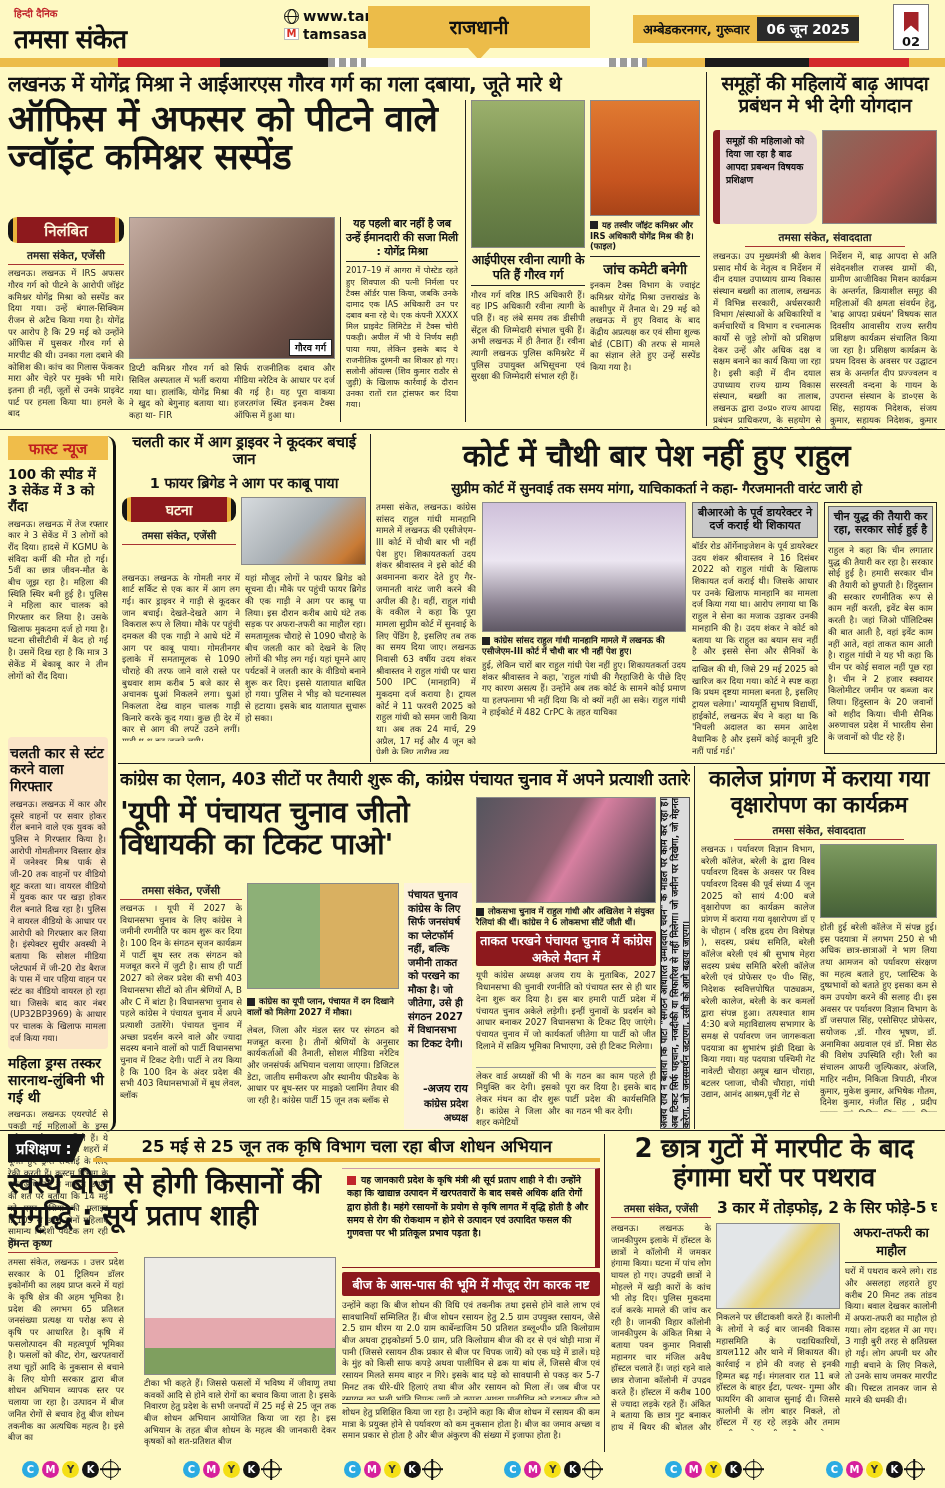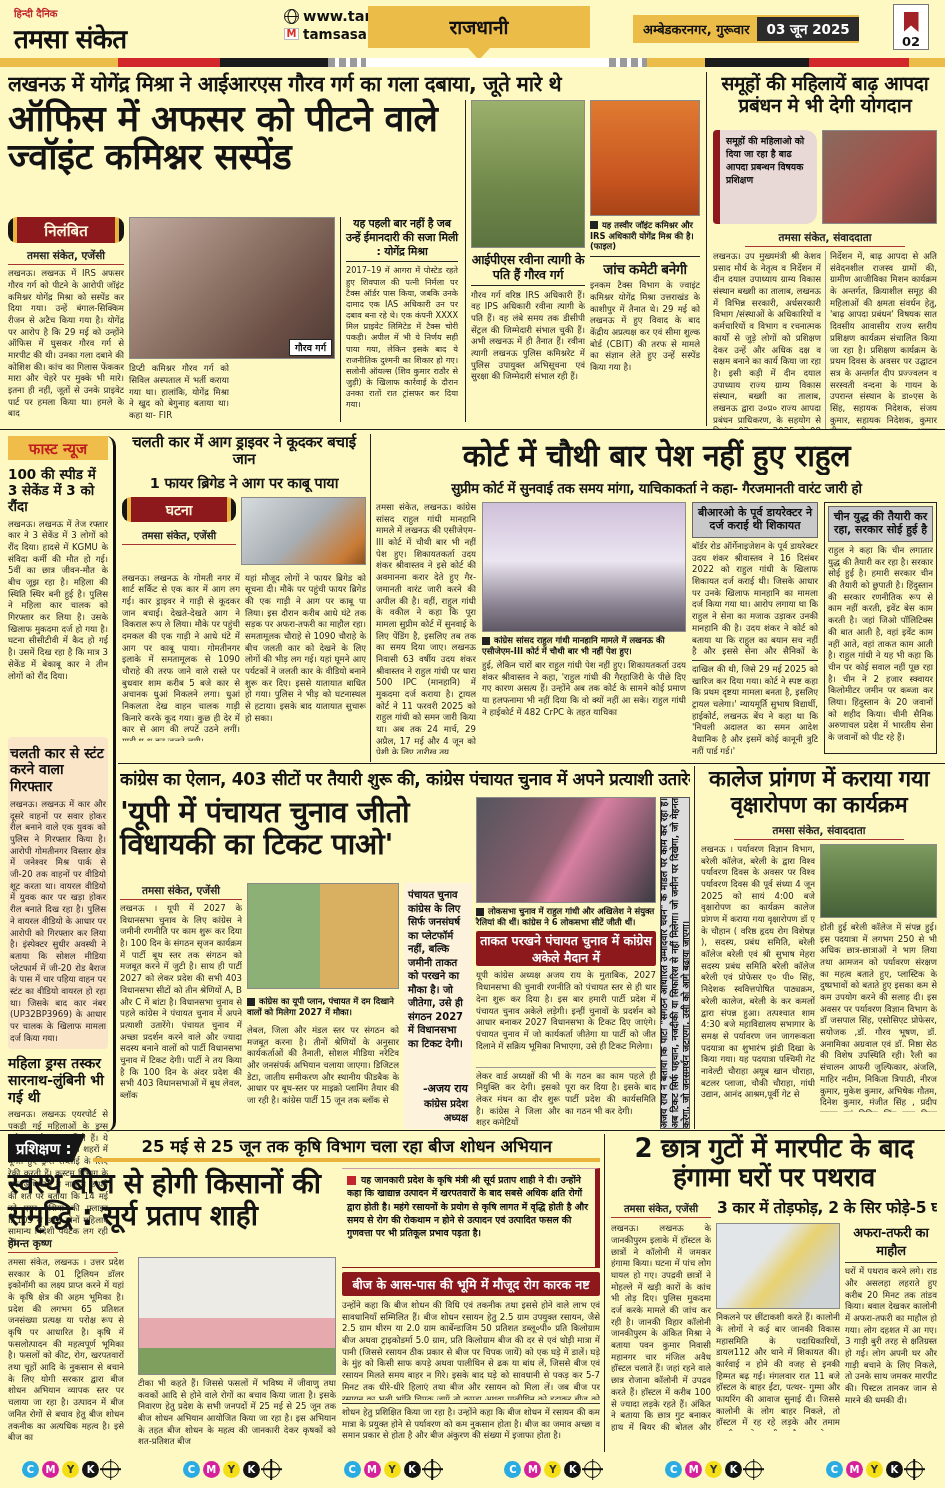--- a/index.html
+++ b/index.html
@@ -82,21 +82,21 @@
       <span class="gmail">M</span>
       <span>tamsasanketnews24@gmail.com</span>
     </div>
   </div>
   <div class="abs banner" style="left:368px;top:6px;width:222px;height:42px">
     <span>राजधानी</span>
   </div>
   <div class="abs banner-pt" style="left:468px;top:48px"></div>
   <div class="abs datebox" style="left:633px;top:15px;height:28px">
     <span>अम्बेडकरनगर, गुरूवार</span>
-    <span class="datebadge">03 जून 2025</span>
+    <span class="datebadge">06 जून 2025</span>
   </div>
   <div class="abs pageicon" style="left:893px;top:4px">
     <span class="ribbon"></span>
     <span>02</span>
   </div>
 
   <div class="abs" style="left:0;top:58px;width:945px;height:9px;display:flex">
     <span class="cbseg" style="width:118px;background:#ecbc49"></span>
     <span class="cbseg" style="width:102px;background:#d3282b"></span>
     <span class="cbseg" style="width:108px;background:#1b1b1b"></span>
@@ -119,20 +119,21 @@
             <div class="badge" style="height:26px;font-size:15px">निलंबित</div>
             <div class="byline" style="margin:5px 0 3px">तमसा संकेत, एजेंसी</div>
             <div class="bt" style="flex:1">लखनऊ। लखनऊ में IRS अफसर गौरव गर्ग को पीटने के आरोपी जॉइंट कमिश्नर योगेंद्र मिश्रा को सस्पेंड कर दिया गया। उन्हें बंगाल-सिक्किम रीजन से अटैच किया गया है। योगेंद्र पर आरोप है कि 29 मई को उन्होंने ऑफिस में घुसकर गौरव गर्ग से मारपीट की थी। उनका गला दबाने की कोशिश की। कांच का गिलास फेंककर मारा और चेहरे पर मुक्के भी मारे। इतना ही नहीं, जूतों से उनके प्राइवेट पार्ट पर हमला किया था। हमले के बाद</div>
           </div>
           <div style="width:206px;flex:none;display:flex;flex-direction:column">
             <div class="photo ph-wheel" style="height:142px">
               <span class="inset-cap">गौरव गर्ग</span>
             </div>
             <div style="display:flex;gap:5px;flex:1;margin-top:4px">
               <div class="bt" style="width:100px">डिप्टी कमिश्नर गौरव गर्ग को सिविल अस्पताल में भर्ती कराया गया था। हालांकि, योगेंद्र मिश्रा ने खुद को बेगुनाह बताया था। कहा था- FIR</div>
+              <div class="bt" style="flex:1">सिर्फ राजनीतिक दबाव और मीडिया नरेटिव के आधार पर दर्ज की गई है। यह पूरा वाकया हजरतगंज स्थित इनकम टैक्स ऑफिस में हुआ था।</div>
             </div>
           </div>
           <div class="vr" style="width:118px;flex:none;padding-left:5px;display:flex;flex-direction:column">
             <div class="headline" style="font-size:11px;line-height:1.25;text-align:center;border-bottom:1px solid #222;padding-bottom:3px">यह पहली बार नहीं है जब उन्हें ईमानदारी की सजा मिली : योगेंद्र मिश्रा</div>
             <div class="bt" style="flex:1;margin-top:3px;font-size:8.2px">2017–19 में आगरा में पोस्टेड रहते हुए शिवपाल की पत्नी निर्मला पर टैक्स ऑर्डर पास किया, जबकि उनके दामाद एक IAS अधिकारी उन पर दबाव बना रहे थे। एक कंपनी XXXX मिल प्राइवेट लिमिटेड में टैक्स चोरी पकड़ी। अपील में भी ये निर्णय सही पाया गया, लेकिन इसके बाद ये राजनीतिक दुश्मनी का शिकार हो गए। सलोनी ऑयल्स (शिव कुमार राठौर से जुड़ी) के खिलाफ कार्रवाई के दौरान उनका रातों रात ट्रांसफर कर दिया गया।</div>
           </div>
         </div>
       </div>
       <div class="vr" style="width:120px;flex:none;padding-left:5px;display:flex;flex-direction:column">
         <div class="photo ph-grass" style="height:148px"></div>
@@ -273,21 +274,21 @@
 
   <div class="abs" style="left:8px;top:1134px;width:592px;height:318px">
     <div style="display:flex;height:28px;gap:8px">
       <div class="seclabel">प्रशिक्षण :</div>
       <div class="bandline" style="flex:1">25 मई से 25 जून तक कृषि विभाग चला रहा बीज शोधन अभियान</div>
     </div>
     <div style="display:flex;gap:6px;margin-top:6px;height:280px">
       <div style="width:328px;flex:none;display:flex;flex-direction:column">
         <div class="headline" style="font-size:28px;line-height:1.14;height:88px">स्वस्थ बीज से होगी किसानों की समृद्धि : सूर्य प्रताप शाही</div>
         <div class="byline" style="width:110px;margin:2px 0 4px;text-align:left">हेमन्त कृष्ण</div>
-        <div style="display:flex;gap:14px;flex:1">
+        <div style="display:flex;gap:20px;flex:1">
           <div class="bt" style="width:116px;flex:none">तमसा संकेत, लखनऊ । उत्तर प्रदेश सरकार के 01 ट्रिलियन डॉलर इकोनॉमी का लक्ष्य प्राप्त करने में यहां के कृषि क्षेत्र की अहम भूमिका है। प्रदेश की लगभग 65 प्रतिशत जनसंख्या प्रत्यक्ष या परोक्ष रूप से कृषि पर आधारित है। कृषि में फसलोत्पादन की महत्वपूर्ण भूमिका है। फसलों को कीट, रोग, खरपतवारों तथा चूहों आदि के नुकसान से बचाने के लिए योगी सरकार द्वारा बीज शोधन अभियान व्यापक स्तर पर चलाया जा रहा है। उत्पादन में बीज जनित रोगों से बचाव हेतु बीज शोधन तकनीक का अत्यधिक महत्व है। इसे बीज का</div>
           <div style="flex:1;display:flex;flex-direction:column">
             <div class="photo ph-minister" style="height:118px"></div>
             <div class="bt" style="flex:1;margin-top:3px">टीका भी कहते हैं। जिससे फसलों में भविष्य में जीवाणु तथा कवकों आदि से होने वाले रोगों का बचाव किया जाता है। इसके निवारण हेतु प्रदेश के सभी जनपदों में 25 मई से 25 जून तक बीज शोधन अभियान आयोजित किया जा रहा है। इस अभियान के तहत बीज शोधन के महत्व की जानकारी देकर कृषकों को शत-प्रतिशत बीज</div>
           </div>
         </div>
       </div>
       <div style="flex:1;display:flex;flex-direction:column">
         <div class="hl-right rsqb" style="font-size:9.2px;height:100px;overflow:hidden">यह जानकारी प्रदेश के कृषि मंत्री श्री सूर्य प्रताप शाही ने दी। उन्होंने कहा कि खाद्यान्न उत्पादन में खरपतवारों के बाद सबसे अधिक क्षति रोगों द्वारा होती है। महंगे रसायनों के प्रयोग से कृषि लागत में वृद्धि होती है और समय से रोग की रोकथाम न होने से उत्पादन एवं उत्पादित फसल की गुणवत्ता पर भी प्रतिकूल प्रभाव पड़ता है।</div>
         <div class="maroonbox" style="height:24px;font-size:12.5px;margin:4px 0">बीज के आस-पास की भूमि में मौजूद रोग कारक नष्ट</div>

